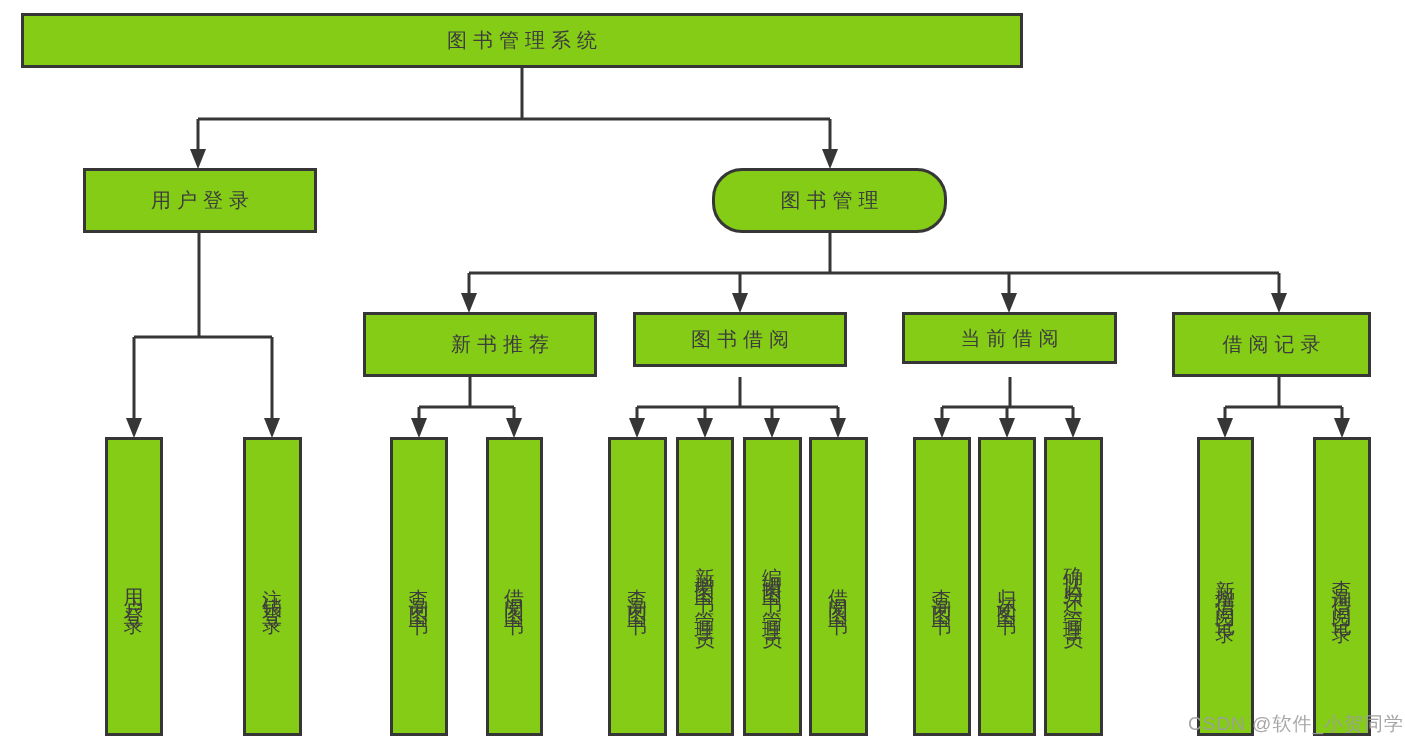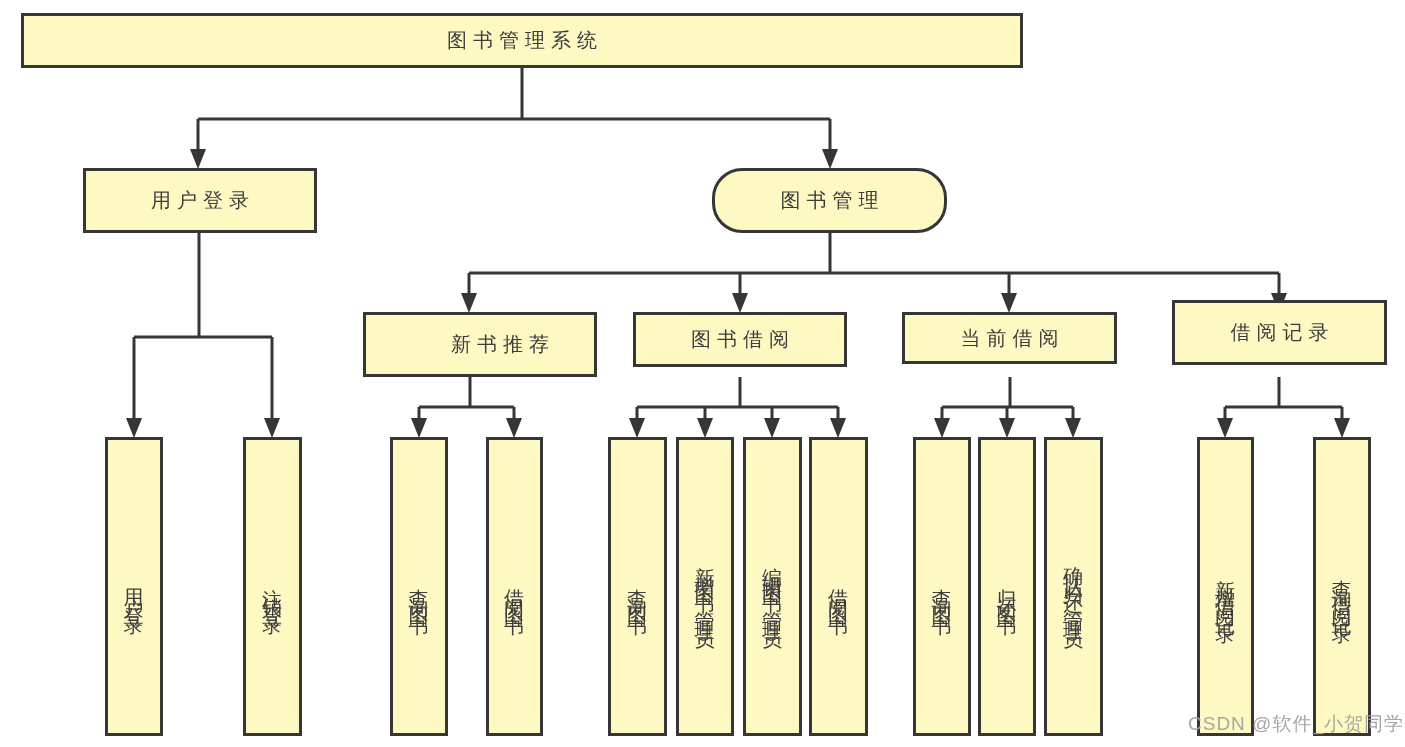--- a/index.html
+++ b/index.html
@@ -13,21 +13,21 @@
   }
   .wires {
     position: absolute;
     left: 0; top: 0;
     width: 1405px; height: 747px;
   }
   .node {
     position: absolute;
     box-sizing: border-box;
     border: 3px solid #363636;
-    background: #fef9c3;
+    background: #84cc16;
     display: flex;
     align-items: center;
     justify-content: center;
     color: #3d3d3d;
     font-size: 20px;
   }
   .node.h span {
     letter-spacing: 6px;
     padding-left: 6px;   
     white-space: nowrap;
@@ -108,21 +108,21 @@
 
   <div class="node h" style="left:363px; top:312px; width:234px; height:65px;padding-left:40px;">
     <span>新书推荐</span>
   </div>
   <div class="node h" style="left:633px; top:312px; width:214px; height:55px;">
     <span>图书借阅</span>
   </div>
   <div class="node h" style="left:902px; top:312px; width:215px; height:52px;">
     <span>当前借阅</span>
   </div>
-  <div class="node h" style="left:1172px; top:300px; width:215px; height:65px;">
+  <div class="node h" style="left:1172px; top:312px; width:199px; height:65px;">
     <span>借阅记录</span>
   </div>
 
   <div class="node v" style="left:105px; top:437px; width:58px; height:299px;">
     <span>用户登录</span>
   </div>
   <div class="node v" style="left:243px; top:437px; width:59px; height:299px;">
     <span>注销登录</span>
   </div>
   <div class="node v" style="left:390px; top:437px; width:58px; height:299px;">

